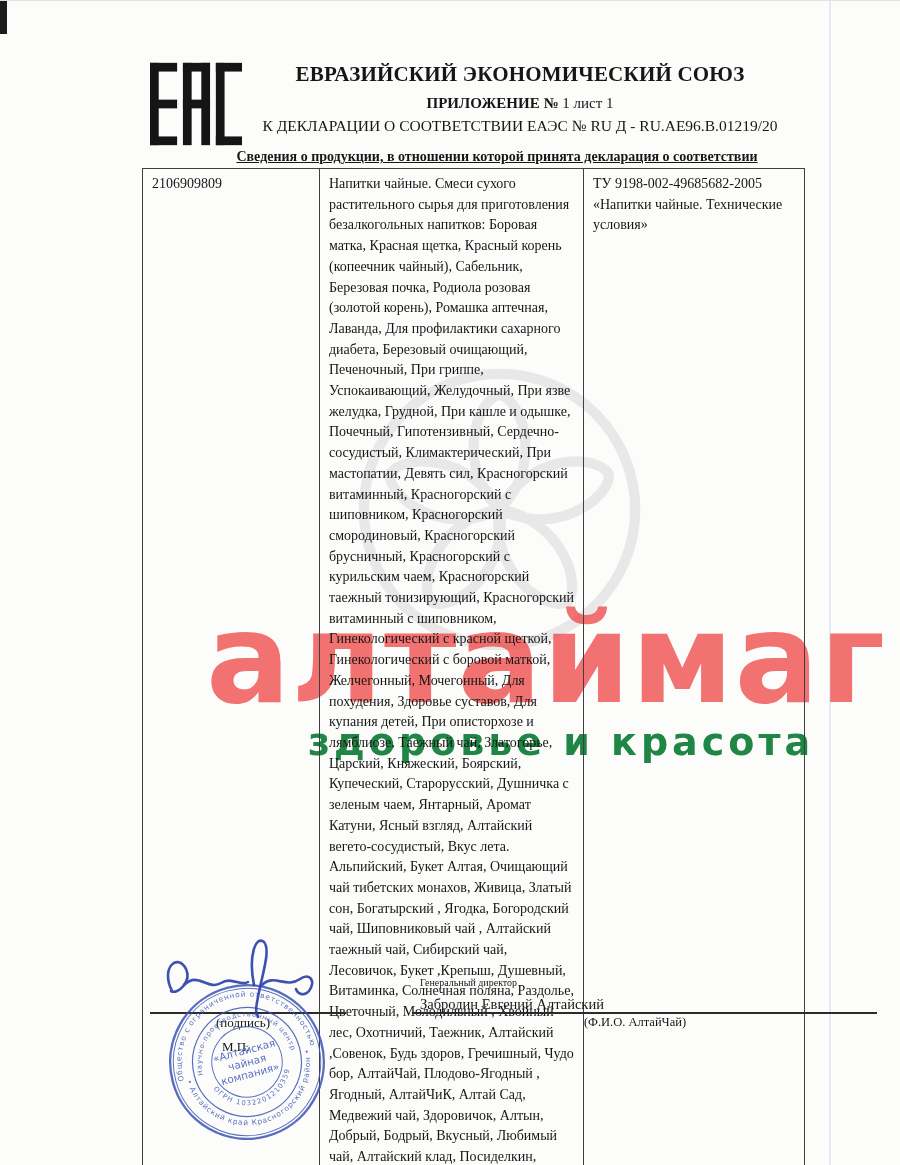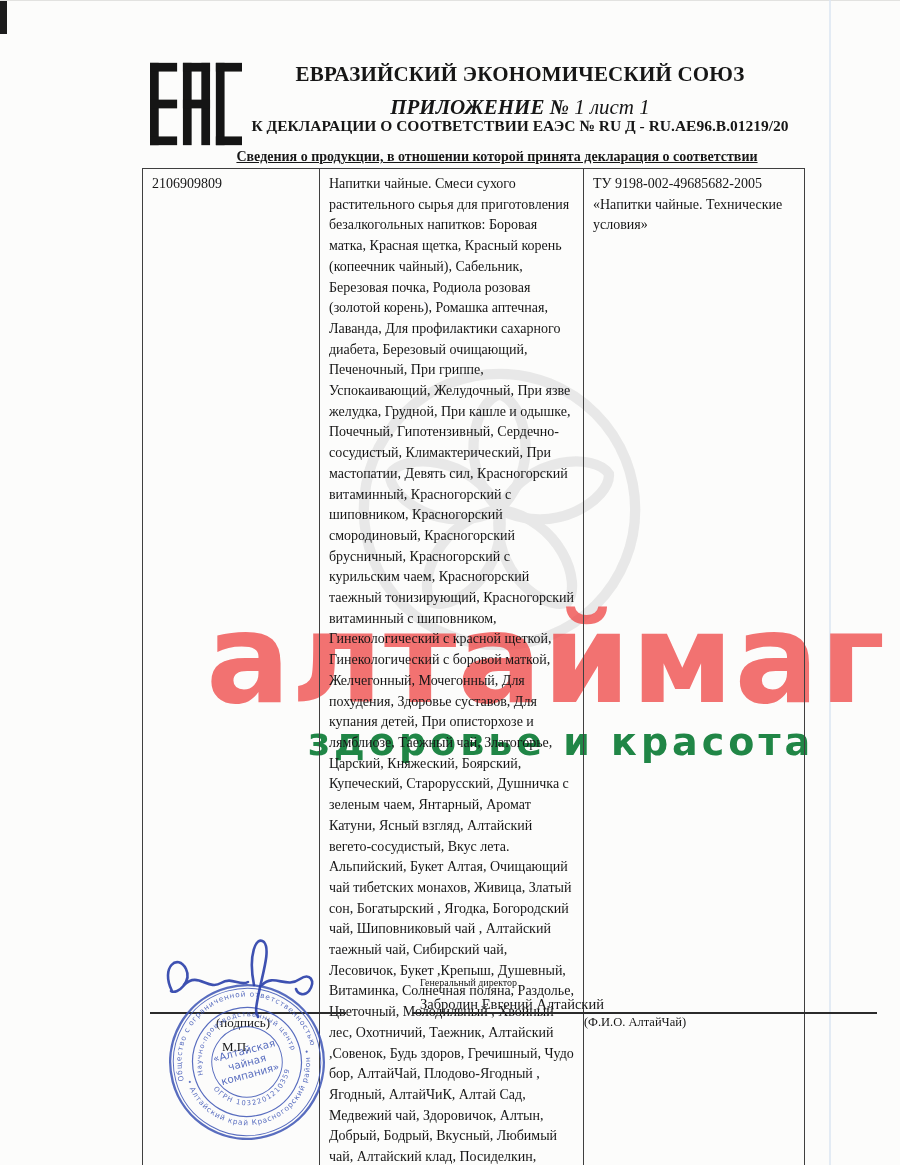--- a/index.html
+++ b/index.html
@@ -25,23 +25,23 @@
   .wm-tagline{
     left:308px;top:723px;z-index:1;
     font-family:"DejaVu Sans", sans-serif;font-weight:bold;
     font-size:38px;line-height:1;letter-spacing:4px;
     color:#15803d;opacity:.95;white-space:nowrap;
   }
   
   .eac-logo{left:150px;top:62px;z-index:2;}
   .head-wrap{left:140px;top:0;width:760px;text-align:center;z-index:2;}
   .h-union{position:absolute;left:0;top:62px;width:100%;font-weight:bold;font-size:21px;letter-spacing:.2px;}
-  .h-appendix{position:absolute;left:0;top:95px;width:100%;font-size:21px;font-style:italic;}
+  .h-appendix{position:absolute;left:0;top:95px;width:100%;font-size:15px;}
   .h-appendix b{font-weight:bold;}
-  .h-declaration{position:absolute;left:0;top:117px;width:100%;font-weight:bold;font-size:15.5px;}
+  .h-declaration{position:absolute;left:0;top:117px;width:100%;font-weight:normal;font-size:15.5px;}
   .h-subtitle{position:absolute;left:-23px;top:149px;width:100%;font-weight:bold;font-size:14px;text-decoration:underline;}
   
   table.decl{
     position:absolute;left:142px;top:168px;width:662px;z-index:2;
     border-collapse:collapse;table-layout:fixed;background:transparent;
   }
   table.decl col.c1{width:177px;}
   table.decl col.c2{width:264px;}
   table.decl col.c3{width:221px;}
   table.decl th, table.decl td{

